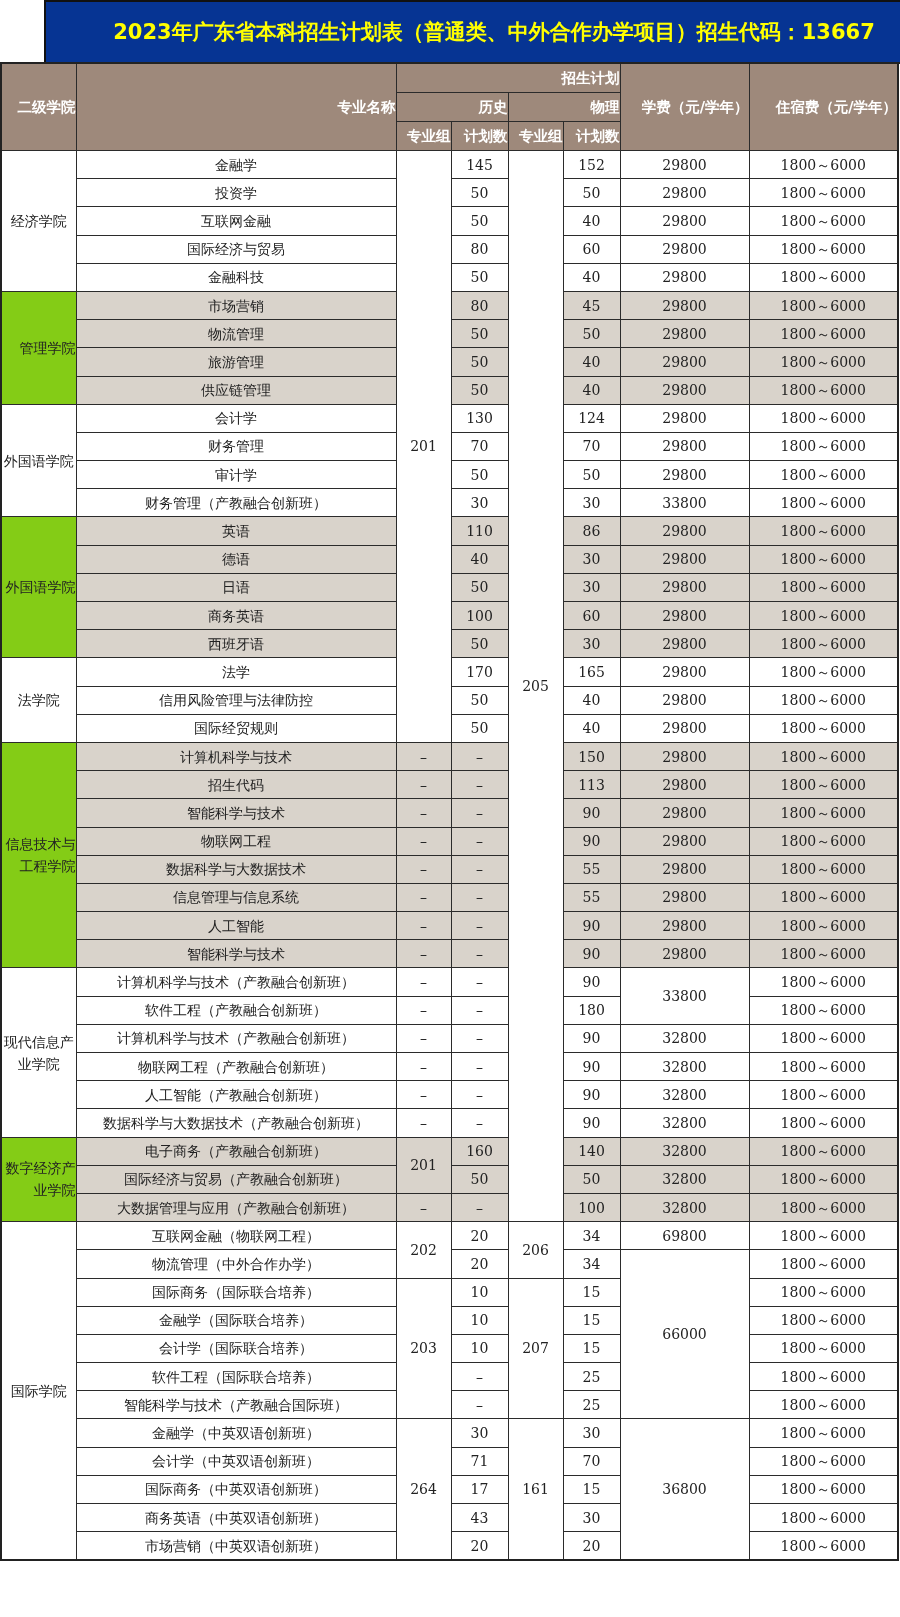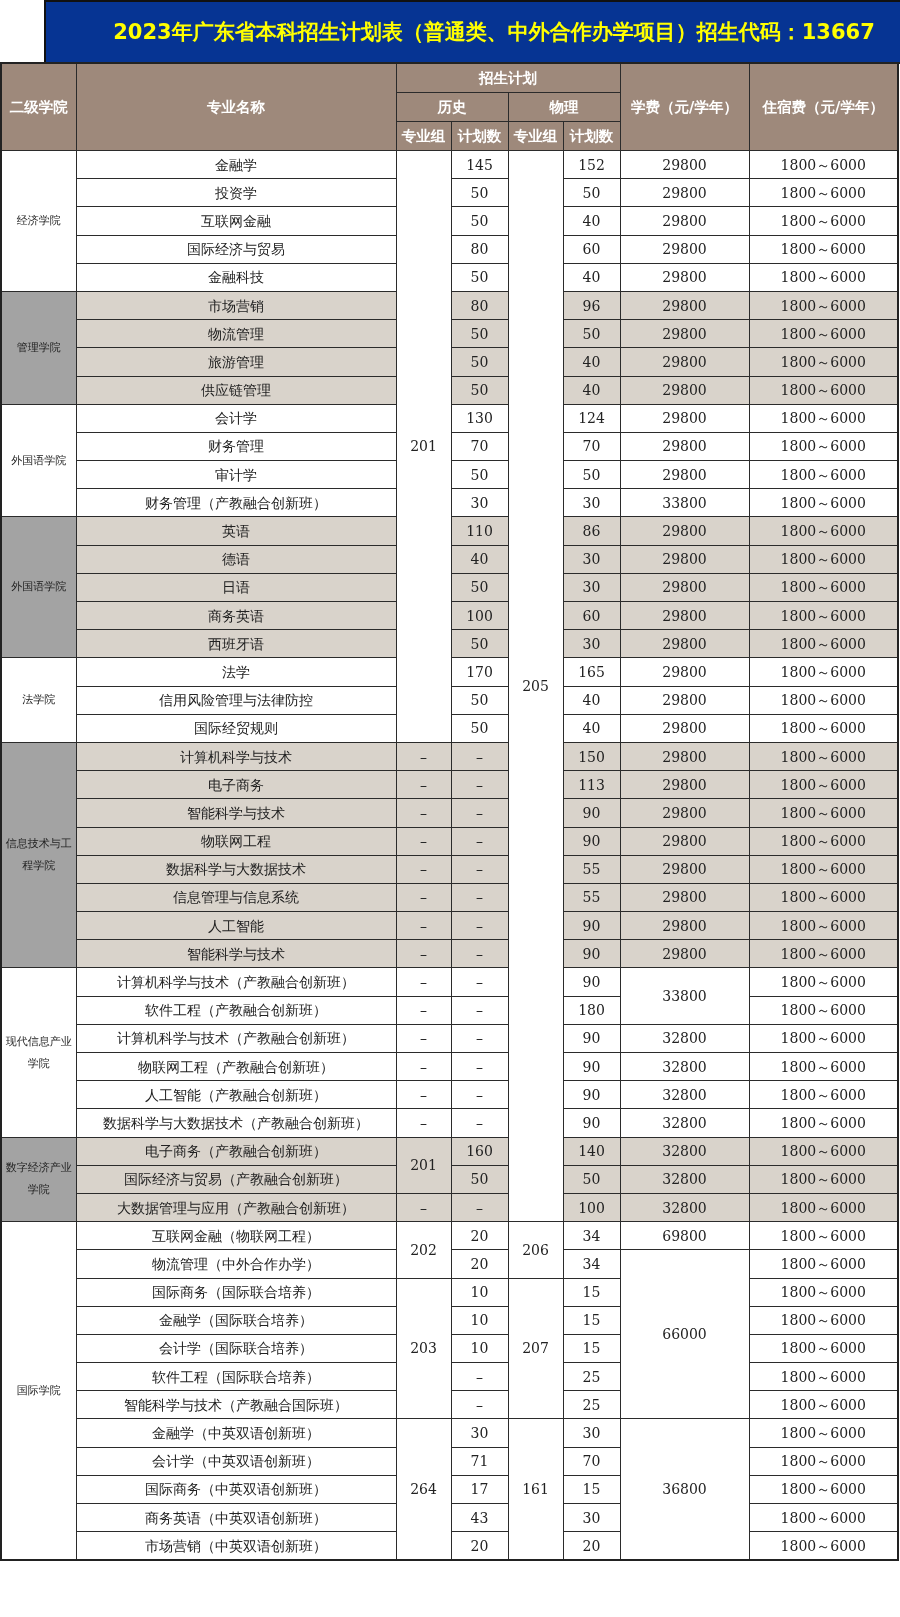--- a/index.html
+++ b/index.html
@@ -1,25 +1,25 @@
 <!DOCTYPE html>
 <html><head>
 <meta charset="utf-8">
 <style>
   html,body{margin:0;padding:0;background:#fff;}
   body{width:900px;height:1617px;position:relative;overflow:hidden;font-family:"DejaVu Serif","Liberation Serif",serif;}
   #title{position:absolute;left:0;top:0;width:896px;height:60px;background:#063493;border:2px solid #111;border-bottom:2px solid #222;color:#ffff00;font-family:"DejaVu Sans","Liberation Sans",sans-serif;font-weight:bold;font-size:21px;display:flex;align-items:center;justify-content:center;white-space:nowrap;letter-spacing:0px;margin-left:44px;}
   table{position:absolute;left:0;top:62px;border-collapse:collapse;table-layout:fixed;width:897px;}
   td,th{border:1.5px solid #2b2b2b;padding:0;text-align:center;vertical-align:middle;font-size:14px;color:#222;overflow:hidden;white-space:nowrap;}
-  th{background:#9e897b;color:#fff;font-weight:bold;font-size:14.5px;height:28px;}
+  th{background:#9e897b;color:#fff;font-weight:bold;font-size:14.5px;height:28px;text-align:right;}
   td{height:27.2px;line-height:14px;}
   tr.shade td{background:#d9d3cb;}
   td.white{background:#fff !important;}
-  td.college{white-space:normal;font-size:11px;line-height:22px;padding:0 0;}
-  td.college.shadec{background:#a3a3a3;}
+  td.college{white-space:normal;font-size:14px;line-height:22px;padding:0 0;}
+  td.college.shadec{background:#84cc16;text-align:right;}
   td.college.whitec{background:#fff;}
   table{border:2px solid #222;}
 </style>
 </head>
 <body>
 
 <div id="title">2023年广东省本科招生计划表（普通类、中外合作办学项目）招生代码：13667</div>
 
 <table>
   <colgroup>
@@ -87,21 +87,21 @@
         <td>金融科技</td>
         <td>50</td>
         <td>40</td>
         <td>29800</td>
         <td>1800～6000</td>
       </tr>
       <tr class="shade">
         <td rowspan="4" class="college shadec">管理学院</td>
         <td>市场营销</td>
         <td>80</td>
-        <td>96</td>
+        <td>45</td>
         <td>29800</td>
         <td>1800～6000</td>
       </tr>
       <tr class="shade">
         <td>物流管理</td>
         <td>50</td>
         <td>50</td>
         <td>29800</td>
         <td>1800～6000</td>
       </tr>
@@ -209,21 +209,21 @@
       <tr class="shade">
         <td rowspan="8" class="college shadec">信息技术与工程学院</td>
         <td>计算机科学与技术</td>
         <td rowspan="1">–</td>
         <td>–</td>
         <td>150</td>
         <td>29800</td>
         <td>1800～6000</td>
       </tr>
       <tr class="shade">
-        <td>电子商务</td>
+        <td>招生代码</td>
         <td rowspan="1">–</td>
         <td>–</td>
         <td>113</td>
         <td>29800</td>
         <td>1800～6000</td>
       </tr>
       <tr class="shade">
         <td>智能科学与技术</td>
         <td rowspan="1">–</td>
         <td>–</td>

